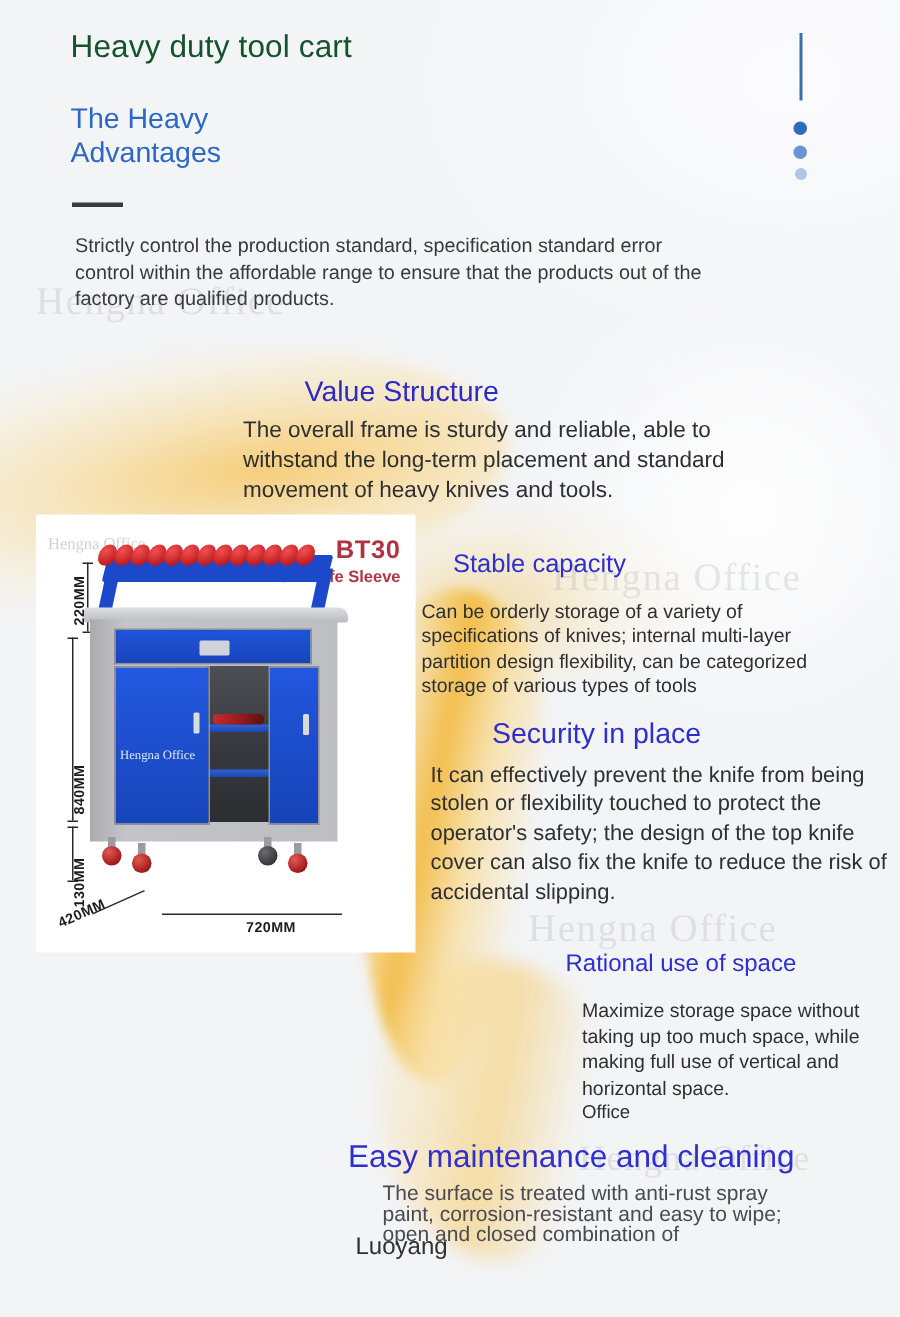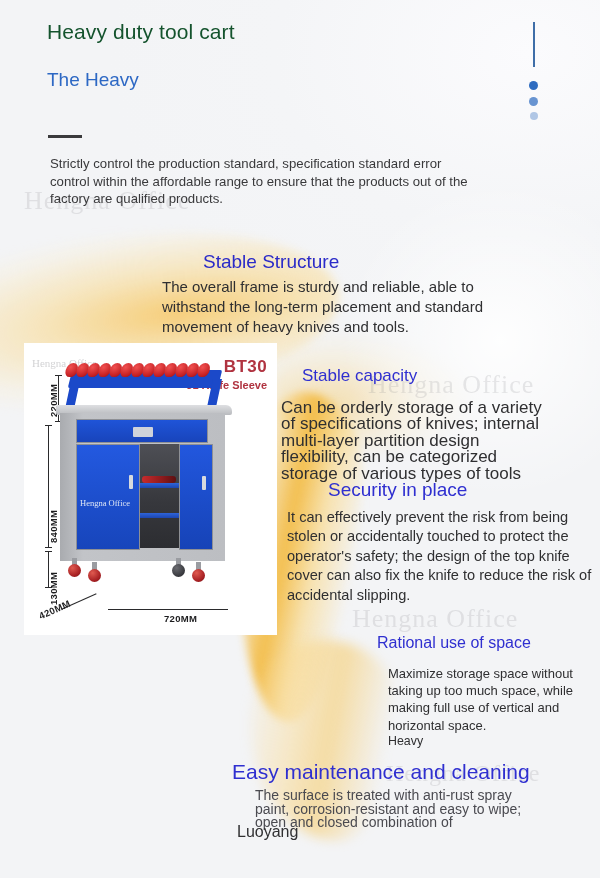--- a/index.html
+++ b/index.html
@@ -198,21 +198,21 @@
   }
   .p-body {
     position: absolute;
     color: #2f2f31;
   }
 
   .h-stable   { left: 203px; top: 251px; font-size: 19px; color:#2b2bc8; }
   .p-stable   { left: 162px; top: 277px; width: 352px; font-size: 15px; line-height: 20px; }
 
   .h-storage  { left: 302px; top: 366px; font-size: 17px; }
-  .p-storage  { left: 281px; top: 400px; width: 262px; font-size: 17px; line-height: 16.4px; }
+  .p-storage  { left: 281px; top: 400px; width: 262px; font-size: 13px; line-height: 16.4px; }
 
   .h-security { left: 328px; top: 479px; font-size: 19px; }
   .p-security { left: 287px; top: 508px; width: 312px; font-size: 14.6px; line-height: 19.4px; }
 
   .h-rational { left: 377px; top: 634px; font-size: 16px; }
   .p-rational { left: 388px; top: 665px; width: 198px; font-size: 13px; line-height: 17.2px; }
   .p-value    { left: 388px; top: 734px; font-size: 12.4px; }
 
   .h-easy     { left: 232px; top: 760px; font-size: 21px; text-align: right; }
   .p-easy     { left: 255px; top: 789px; width: 290px; font-size: 14px; line-height: 13.5px; color:#4a4a50; }
@@ -465,43 +465,44 @@
   <div class="wm wm-2">Hengna Office</div>
   <div class="wm wm-3">Hengna Office</div>
   <div class="wm wm-4">Hengna Office</div>
 
   <div class="content">
 
     <div class="page-title">Heavy duty tool cart</div>
 
     <div class="five-adv">
       <div>The Heavy</div>
+      <div>Advantages</div>
     </div>
 
     <div class="rule"></div>
 
     <div class="intro-text">Strictly control the production standard, specification standard error control within the affordable range to ensure that the products out of the factory are qualified products.</div>
 
     <div class="rail"></div>
     <div class="dot dot-1"></div>
     <div class="dot dot-2"></div>
     <div class="dot dot-3"></div>
 
-    <div class="h-blue h-stable">Stable Structure</div>
+    <div class="h-blue h-stable">Value Structure</div>
     <div class="p-body p-stable">The overall frame is sturdy and reliable, able to withstand the long-term placement and standard movement of heavy knives and tools.</div>
 
     <div class="h-blue h-storage">Stable capacity</div>
     <div class="p-body p-storage">Can be orderly storage of a variety of specifications of knives; internal multi-layer partition design flexibility, can be categorized storage of various types of tools</div>
 
     <div class="h-blue h-security">Security in place</div>
-    <div class="p-body p-security">It can effectively prevent the risk from being stolen or accidentally touched to protect the operator's safety; the design of the top knife cover can also fix the knife to reduce the risk of accidental slipping.</div>
+    <div class="p-body p-security">It can effectively prevent the knife from being stolen or flexibility touched to protect the operator's safety; the design of the top knife cover can also fix the knife to reduce the risk of accidental slipping.</div>
 
     <div class="h-blue h-rational">Rational use of space</div>
     <div class="p-body p-rational">Maximize storage space without taking up too much space, while making full use of vertical and horizontal space.</div>
-    <div class="p-body p-value">Heavy</div>
+    <div class="p-body p-value">Office</div>
 
     <div class="h-blue h-easy">Easy maintenance and cleaning</div>
     <div class="p-body p-easy">The surface is treated with anti-rust spray paint, corrosion-resistant and easy to wipe; open and closed combination of</div>
     <div class="p-body p-design">Luoyang</div>
 
     <div class="photo">
       <div class="photo-inner">
 
         <div class="ph-wm">Hengna Office</div>
         <div class="ph-bt30">BT30</div>

